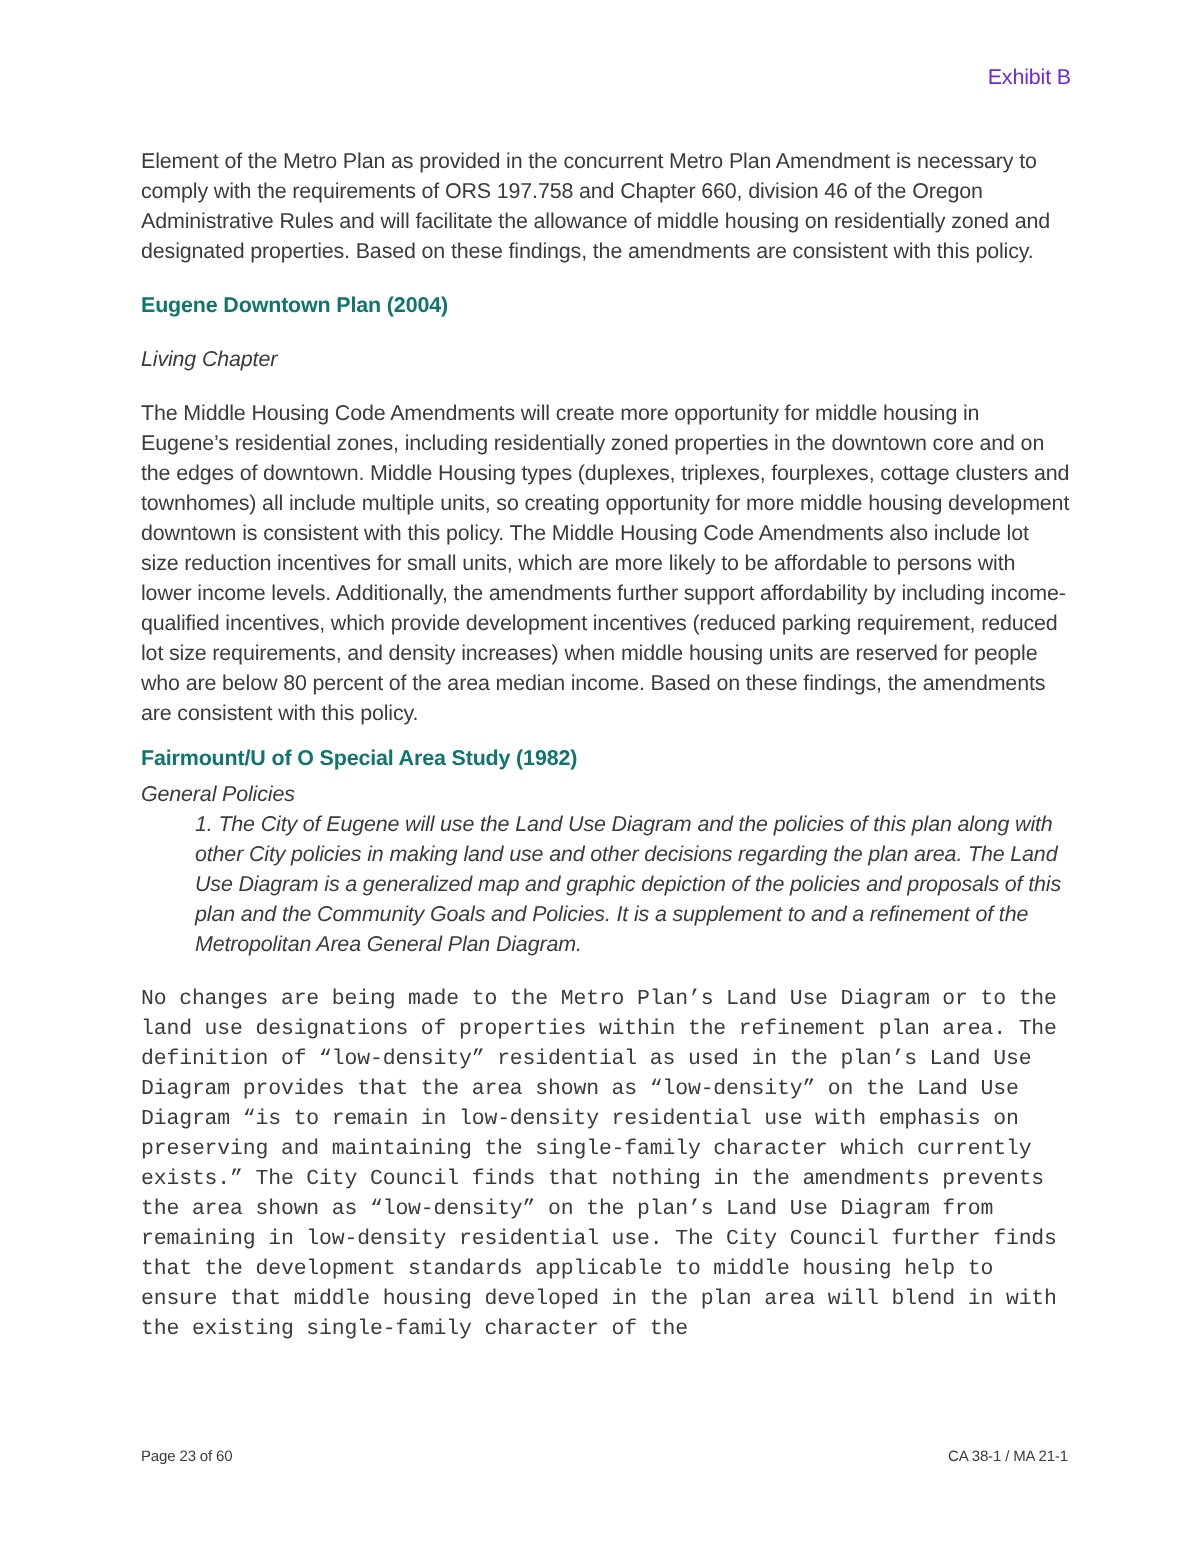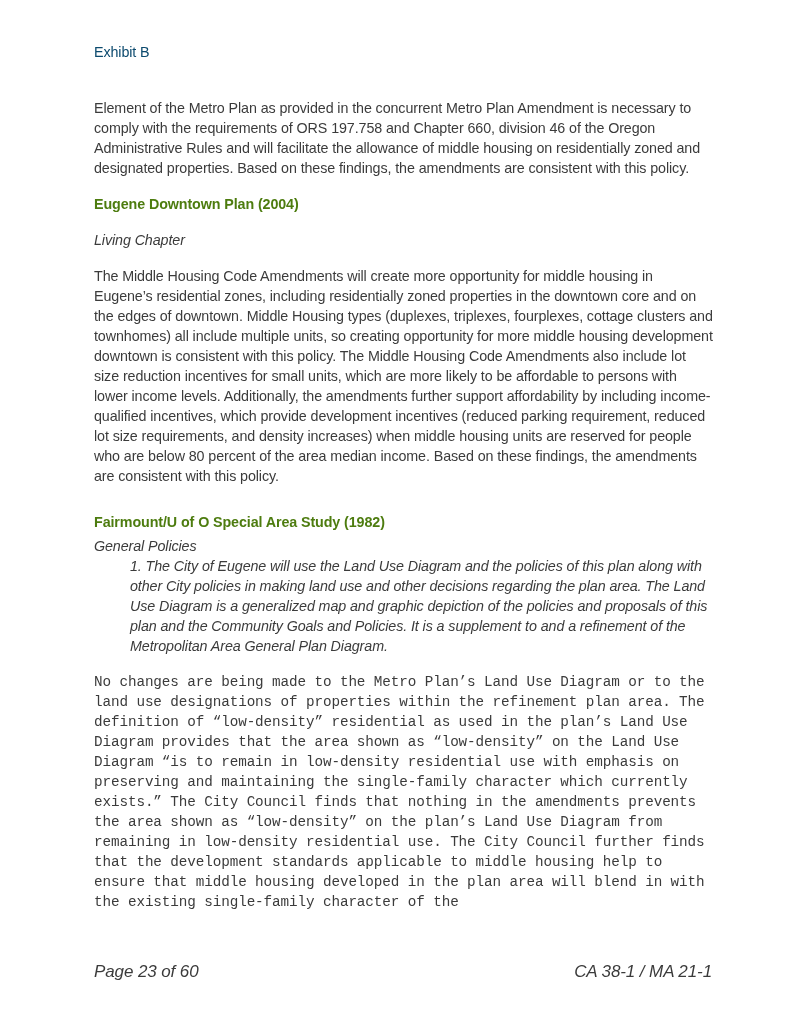--- a/index.html
+++ b/index.html
@@ -20,54 +20,53 @@
     position: absolute;
     left: 94px;
     top: 0;
     width: 620px;
     font-size: 14.3px;
     line-height: 20px;
     letter-spacing: -0.1px;
   }
   .doc-title {
     margin: 42px 0 36px 0;
-    text-align: left;
-    color: #0c4a6e;
+    text-align: right;
+    color: #6d28d9;
   }
   p { margin: 0 0 16px 0; }
   .heading-bold {
     font-weight: bold;
-    color: #4d7c0f;
+    color: #0f766e;
     margin: 0 0 16px 0;
   }
   .heading-bold.tight { margin: 0; }
   .subheading-italic {
     font-style: italic;
     margin: 0 0 16px 0;
   }
   .subheading-italic.tight { margin: 0; font-style: italic; }
   .quote-block {
     font-style: italic;
     margin: 0 0 16px 0;
     padding-left: 36px;
   }
-  .para-after-big { margin-bottom: 26px; }
+  .para-after-big { margin-bottom: 10px; }
   .h2-section { margin-bottom: 4px; }
   .last-para { margin-bottom: 16px; font-family: Liberation Mono, monospace; }
   .footer {
     position: absolute;
     left: 94px;
     top: 962px;
     width: 618px;
     display: flex;
     justify-content: space-between;
-    font-size: 17px;
+    font-size: 10px;
     line-height: 20px;
     letter-spacing: -0.1px;
-    font-style: italic;
   }
 </style>
 </head>
 <body>
 
 <div class="page">
   <div class="content">
 
     <div class="doc-title">Exhibit B</div>
 

